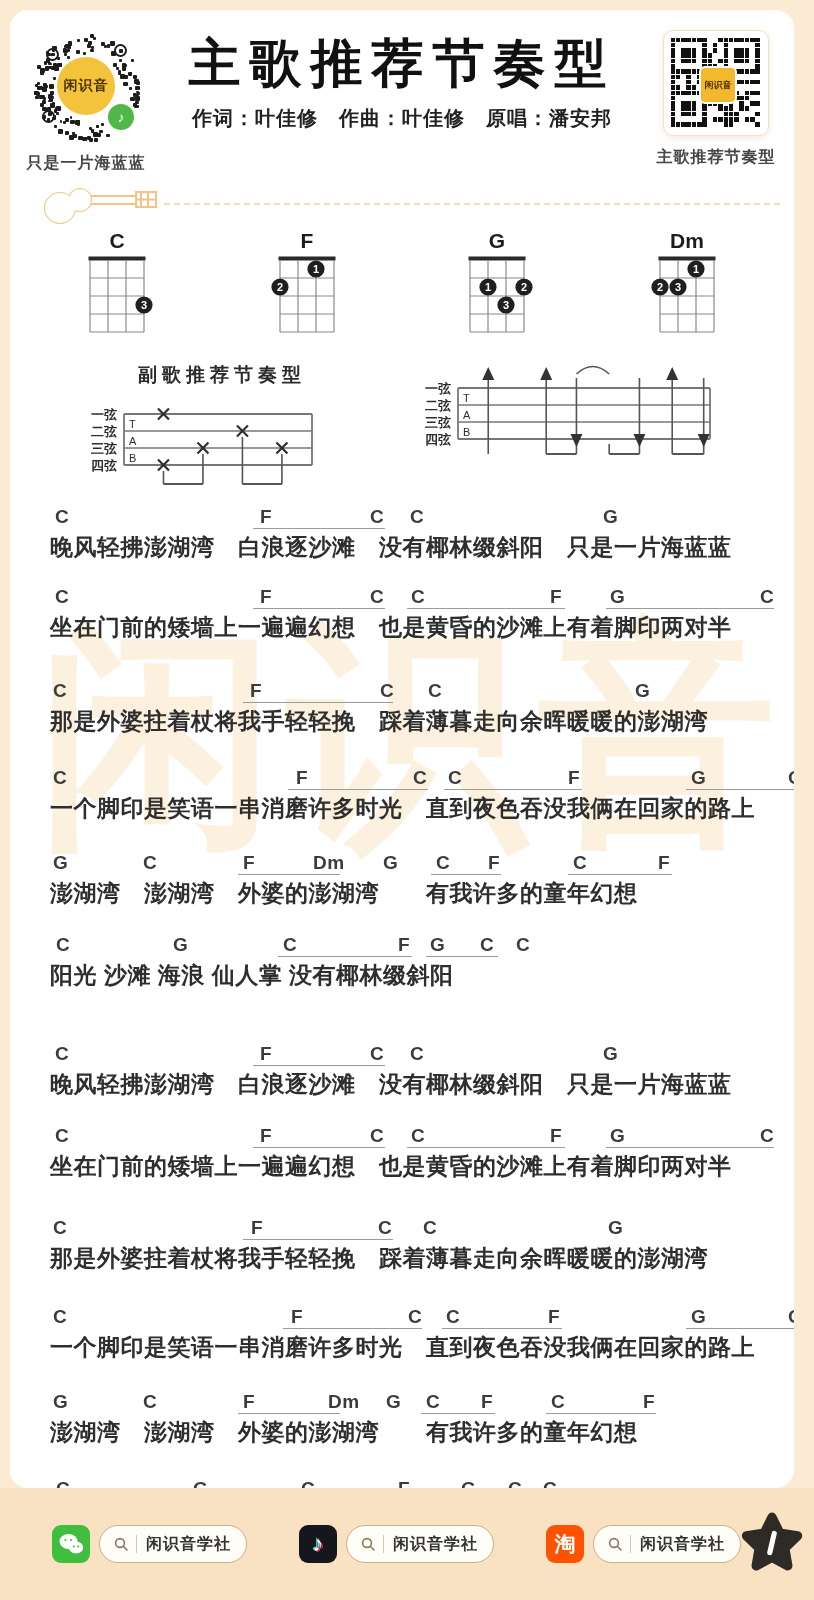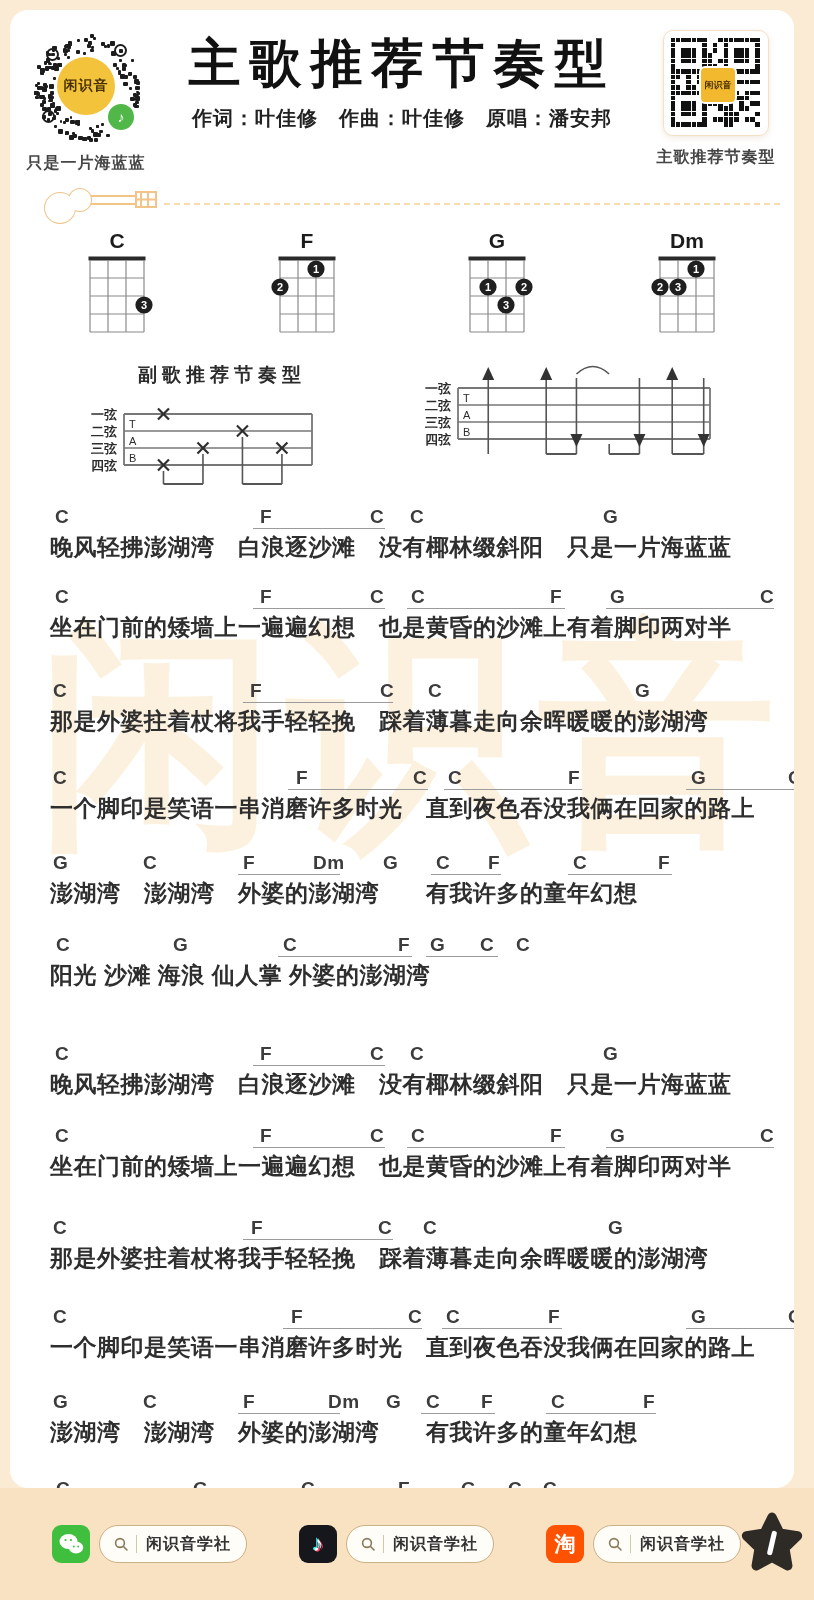--- a/index.html
+++ b/index.html
@@ -655,21 +655,21 @@
         <div class="line" style="margin-top: 24px;">
           <div class="rule" style="left: 228px; width: 134px;"></div>
           <div class="rule" style="left: 376px; width: 72px;"></div>
           <span class="chord" style="left: 6px;">C</span>
           <span class="chord" style="left: 123px;">G</span>
           <span class="chord" style="left: 233px;">C</span>
           <span class="chord" style="left: 348px;">F</span>
           <span class="chord" style="left: 380px;">G</span>
           <span class="chord" style="left: 430px;">C</span>
           <span class="chord" style="left: 466px;">C</span>
-          <div class="lyr">阳光 沙滩 海浪 仙人掌 外婆的澎湖湾</div>
+          <div class="lyr">阳光 沙滩 海浪 仙人掌 没有椰林缀斜阳</div>
         </div>
         <div class="line" style="margin-top: 51px;">
           <div class="rule" style="left: 203px; width: 132px;"></div>
           <span class="chord" style="left: 5px;">C</span>
           <span class="chord" style="left: 210px;">F</span>
           <span class="chord" style="left: 320px;">C</span>
           <span class="chord" style="left: 360px;">C</span>
           <span class="chord" style="left: 553px;">G</span>
           <div class="lyr">晚风轻拂澎湖湾　白浪逐沙滩　没有椰林缀斜阳　只是一片海蓝蓝</div>
         </div>

